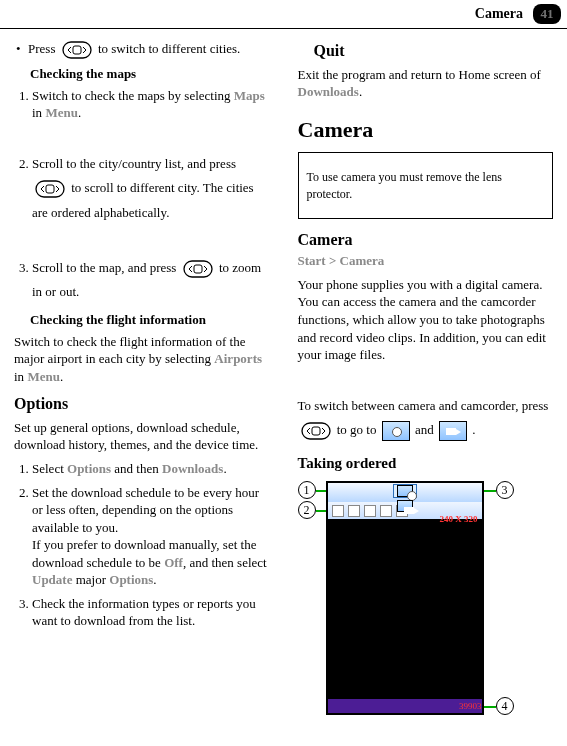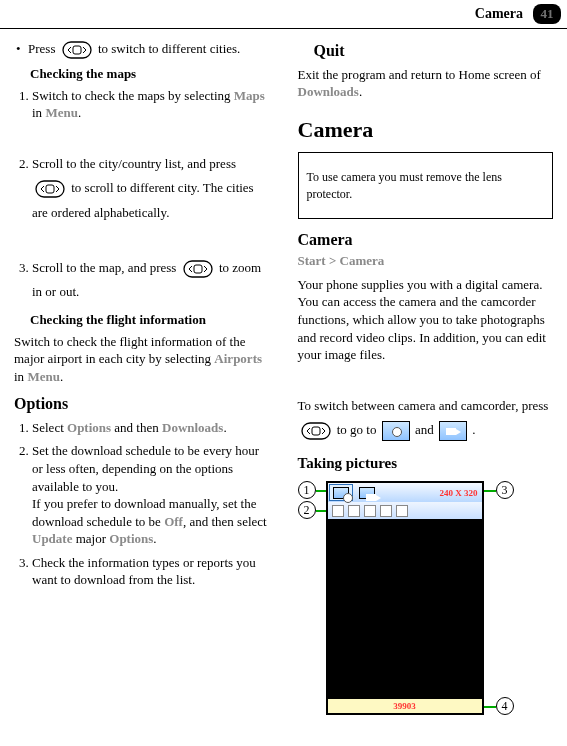--- a/index.html
+++ b/index.html
@@ -109,20 +109,21 @@
     width: 158px;
     border: 2px solid #000;
     background: #000;
     position: relative;
   }
   .cam-top {
     height: 19px;
     background: linear-gradient(#f5f9ff,#b9d8ff);
     display: flex;
     align-items: center;
+    flex-direction: column;
   }
   .cam-tab {
     width: 24px; height: 17px; margin: 1px;
     display:flex; align-items:center; justify-content:center;
   }
   .cam-tab.sel { border:1px solid #2a6db8; background:#dfefff; }
   .cam-topres {
     margin-left:auto; margin-right:4px;
     color:#f33; font-size:9px; font-weight:bold;
   }
@@ -133,23 +134,23 @@
     padding-left:4px;
   }
   .mini-ic {
     width:12px; height:12px; background:#fff; border:1px solid #888;
   }
   .cam-view {
     height: 180px;
     background:#000;
   }
   .cam-bottom {
-    height:14px; background:#fef9c3;
-    color:#f33; font-size:9px; font-weight:bold;
-    text-align:center; line-height:14px;
+    height:14px; background:#4c1d95;
+    color:#f33; font-size:9px; font-weight:normal;
+    text-align:right; line-height:14px;
   }
   .callout {
     position:absolute;
     width:18px; height:18px; border:1.5px solid #000; border-radius:50%;
     font-size:12px; font-weight:normal;
     display:flex; align-items:center; justify-content:center;
     background:#fff;
     font-family: Georgia, serif;
   }
   .lead {
@@ -212,20 +213,21 @@
         <span> to zoom in or out.</span>
       </li>
     </ol>
 
     <div class="bold-sub">Checking the flight information</div>
     <p>
       <span>Switch to check the flight information of the major airport in each city by selecting </span><span class="gray">Airports</span><span> in </span><span class="gray">Menu</span><span>.</span>
     </p>
 
     <div class="h-options">Options</div>
+    <p>Set up general options, download schedule, download history, themes, and the device time.</p>
 
     <ol>
       <li>
         <span>Select </span><span class="gray">Options</span><span> and then </span><span class="gray">Downloads</span><span>.</span>
       </li>
       <li>
         <span>Set the download schedule to be every hour or less often, depending on the options available to you.</span><br>
         <span>If you prefer to download manually, set the download schedule to be </span><span class="gray">Off</span><span>, and then select </span><span class="gray">Update</span><span> major </span><span class="gray">Options</span><span>.</span>
       </li>
       <li>Check the information types or reports you want to download from the list.</li>
@@ -256,21 +258,21 @@
             <path d="M6 9 L9 6 M6 9 L9 12 M24 9 L21 6 M24 9 L21 12" stroke="#000" stroke-width="1" fill="none"></path>
           </svg>
       </span>
       <span> to go to </span>
       <span class="cam-icon"></span>
       <span> and </span>
       <span class="vid-icon"></span>
       <span> .</span>
     </p>
 
-    <div class="h-taking">Taking pictures</div>
+    <div class="h-taking">Taking ordered</div>
 
     <div class="cam-diagram">
 
       <div class="callout" style="left:-28px; top:0;">1</div>
       <div class="lead" style="left:-10px; top:9px; width:24px;"></div>
       <div class="callout" style="left:-28px; top:20px;">2</div>
       <div class="lead" style="left:-10px; top:29px; width:18px;"></div>
 
       <div class="callout" style="left:170px; top:0;">3</div>
       <div class="lead" style="left:148px; top:9px; width:22px;"></div>

